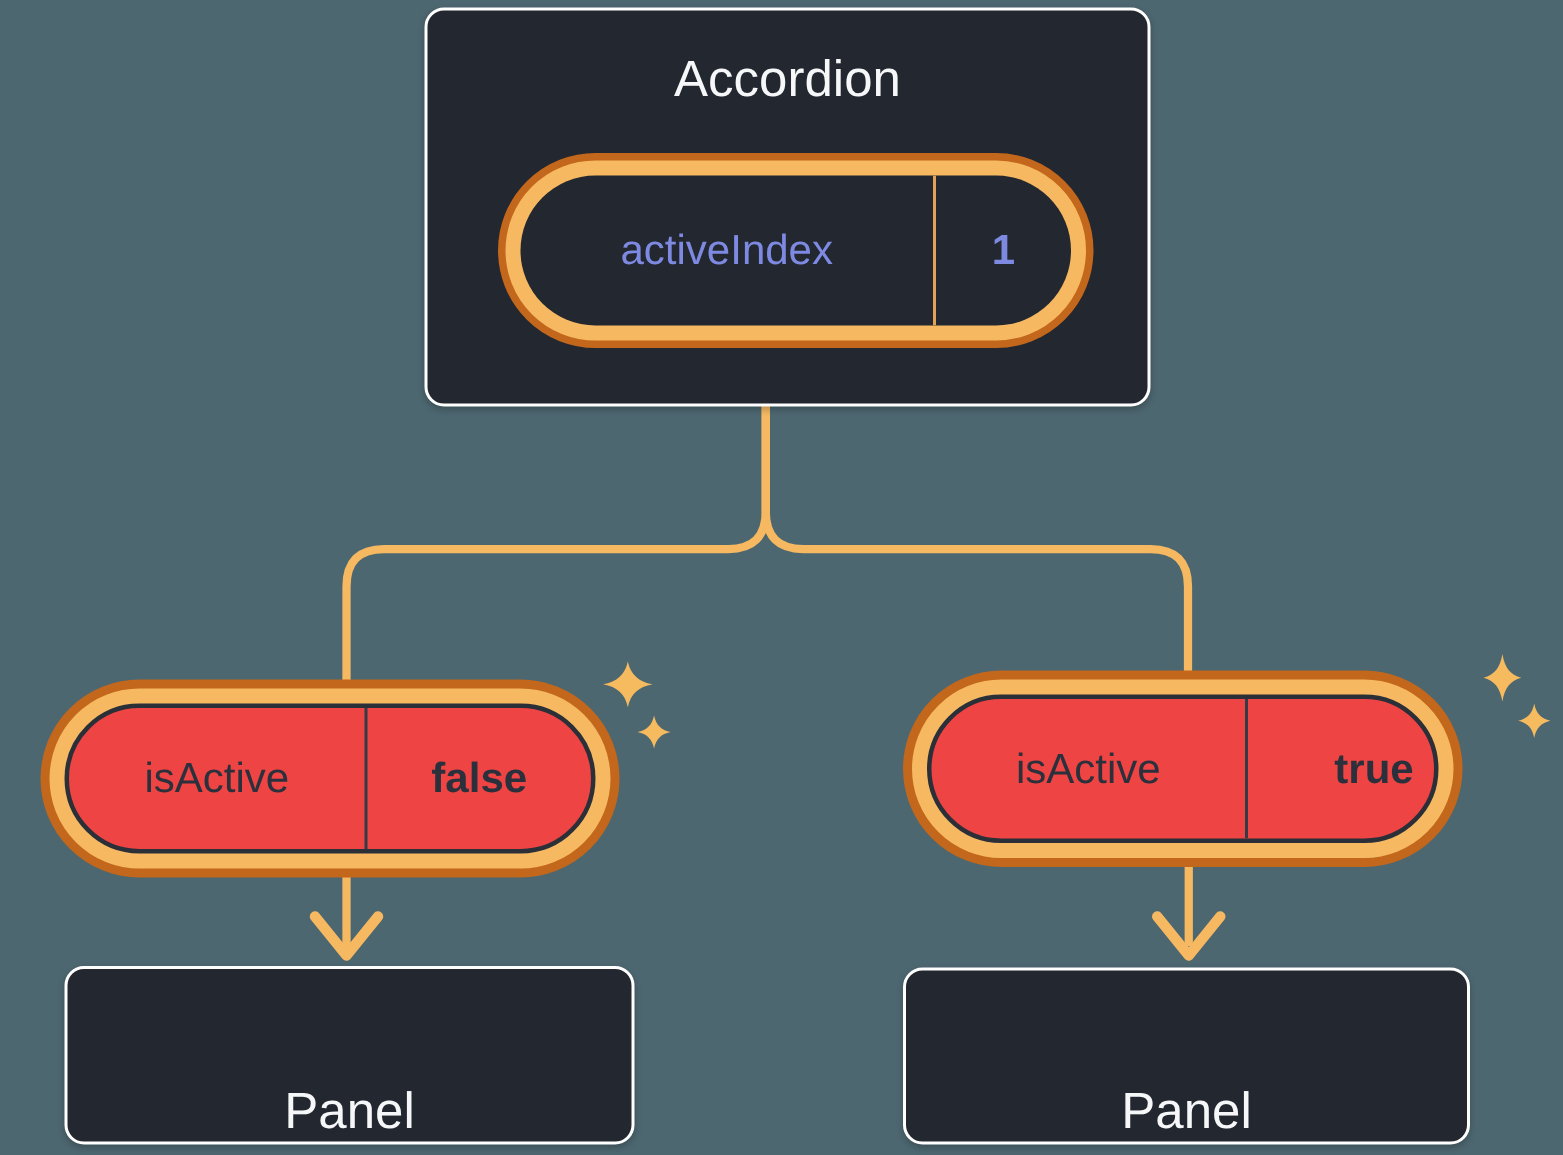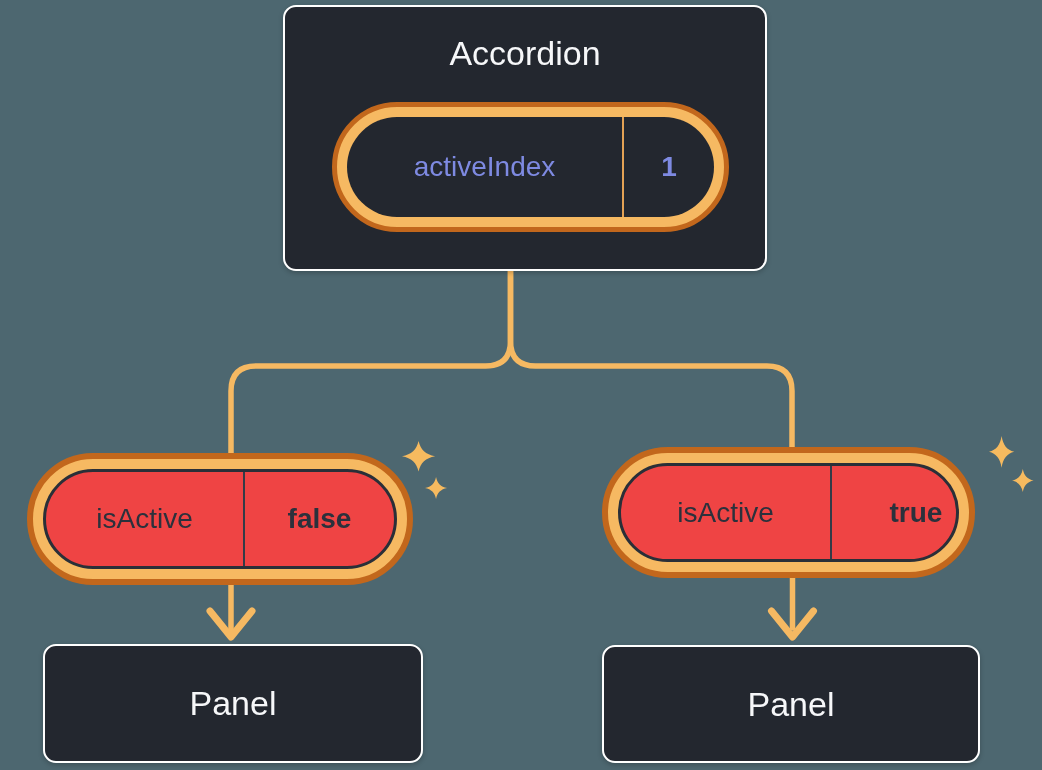--- a/index.html
+++ b/index.html
@@ -28,21 +28,21 @@
     z-index:2;
   }
   .card{left:263px;top:5px;width:484px;height:266px;margin-left:20px;}
   .box-title{
     position:absolute;left:0;right:0;top:27px;
     text-align:center;
     font-size:34px;font-weight:500;
     color:#F6F7F9;
   }
   .panel{
-    display:flex;align-items:center;justify-content:center;
+    display:flex;align-items:flex-end;justify-content:center;
     font-size:34px;font-weight:500;color:#F6F7F9;
     z-index:2;
   }
   .panel-left{left:43px;top:644px;width:380px;height:119px;}
   .panel-right{left:602px;top:645px;width:378px;height:118px;}
 
   .pill{
     position:absolute;
     box-sizing:border-box;
     background:#F6B962;

